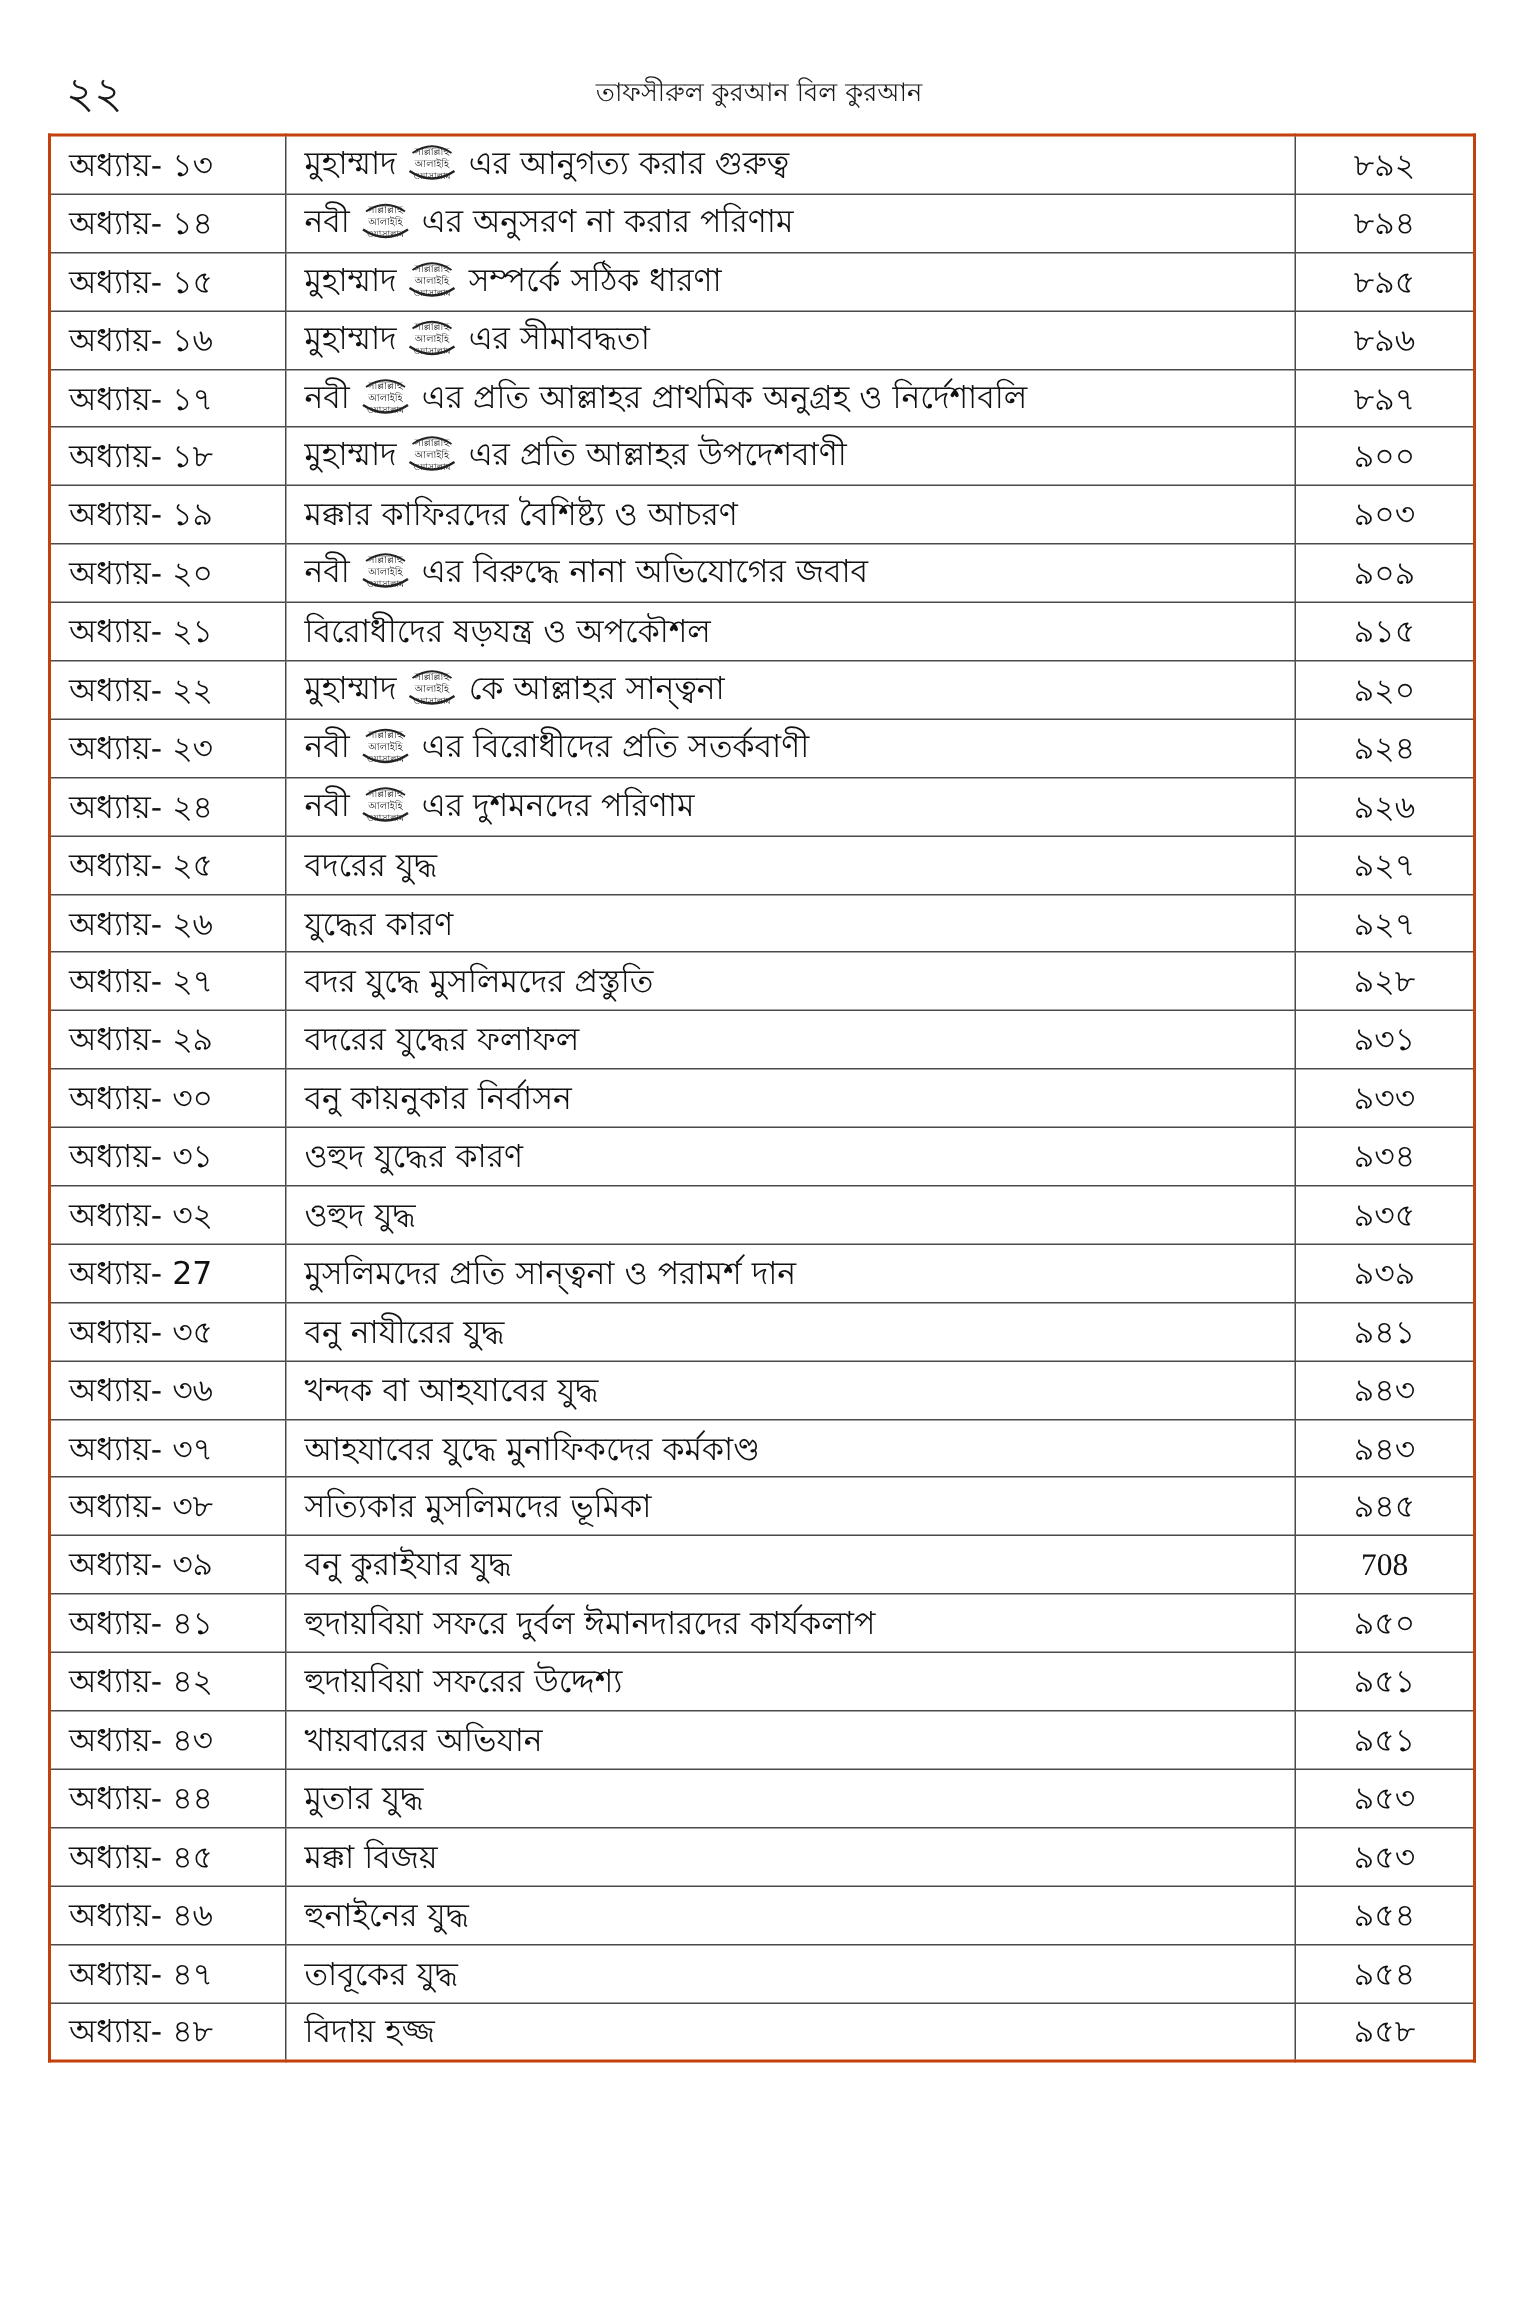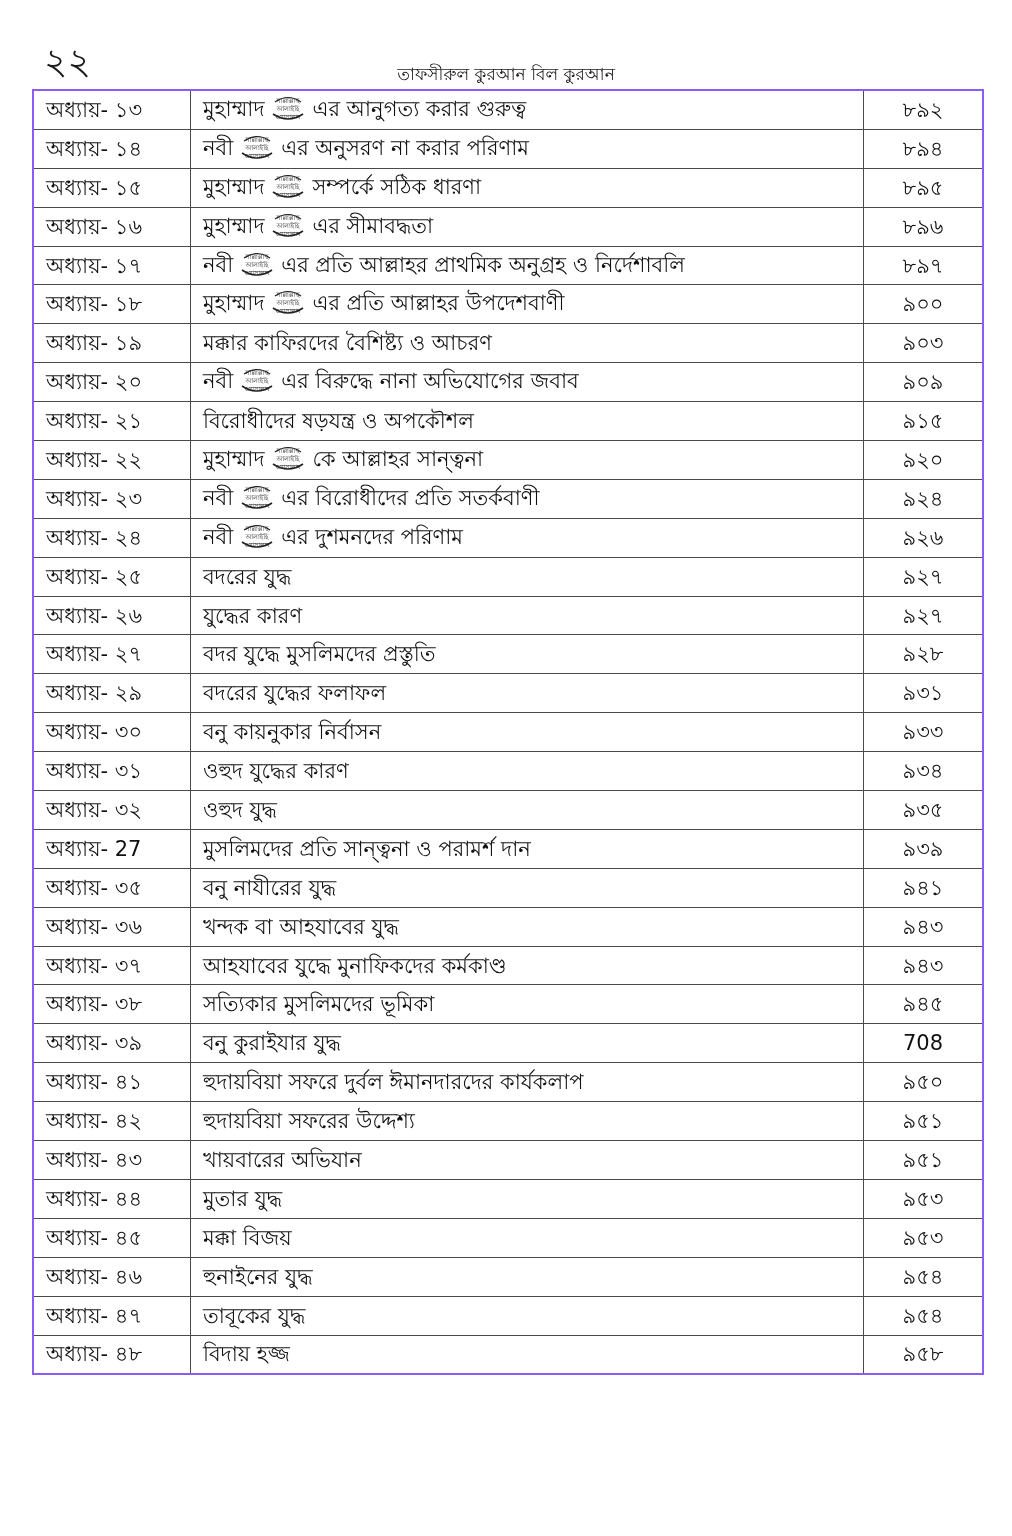--- a/index.html
+++ b/index.html
@@ -12,56 +12,56 @@
       height: 1536px;
       position: relative;
       overflow: hidden;
       font-family: "DejaVu Sans", "Liberation Sans", sans-serif;
       color: #111111;
     }
     .page-number {
       position: absolute;
       left: 44px;
       top: 44px;
-      font-size: 36px;
+      font-size: 29px;
       line-height: 36px;
       color: #1a1a1a;
     }
     .running-header {
       position: absolute;
       left: 0;
       width: 1012px;
-      top: 60px;
+      top: 48px;
       text-align: center;
       font-size: 17px;
       line-height: 28px;
       color: #1a1a1a;
     }
     .toc-table {
       position: absolute;
       left: 32px;
       top: 89px;
       width: 952px;
       border-collapse: collapse;
       table-layout: fixed;
-      border: 2px solid #8b5cf6;
+      border: 2px solid #c2410c;
     }
     .toc-table td {
       border: 1.5px solid #4a4a4a;
       height: 37.9px;
       padding: 0 12px;
       font-size: 21px;
       line-height: 24px;
       white-space: nowrap;
       overflow: hidden;
       vertical-align: middle;
     }
     .col-chapter { width: 145px; }
     .col-title   { width: 620px; }
-    .col-page    { width: 110px; text-align: center; }
+    .col-page    { width: 110px; text-align: center; font-family: Liberation Serif, serif; }
     td.col-page { text-align: center; padding: 0; }
     .honorific {
       display: inline-block;
       vertical-align: middle;
       width: 36px;
       height: 28px;
       margin: 0 6px;
       position: relative;
       top: -2px;
     }

